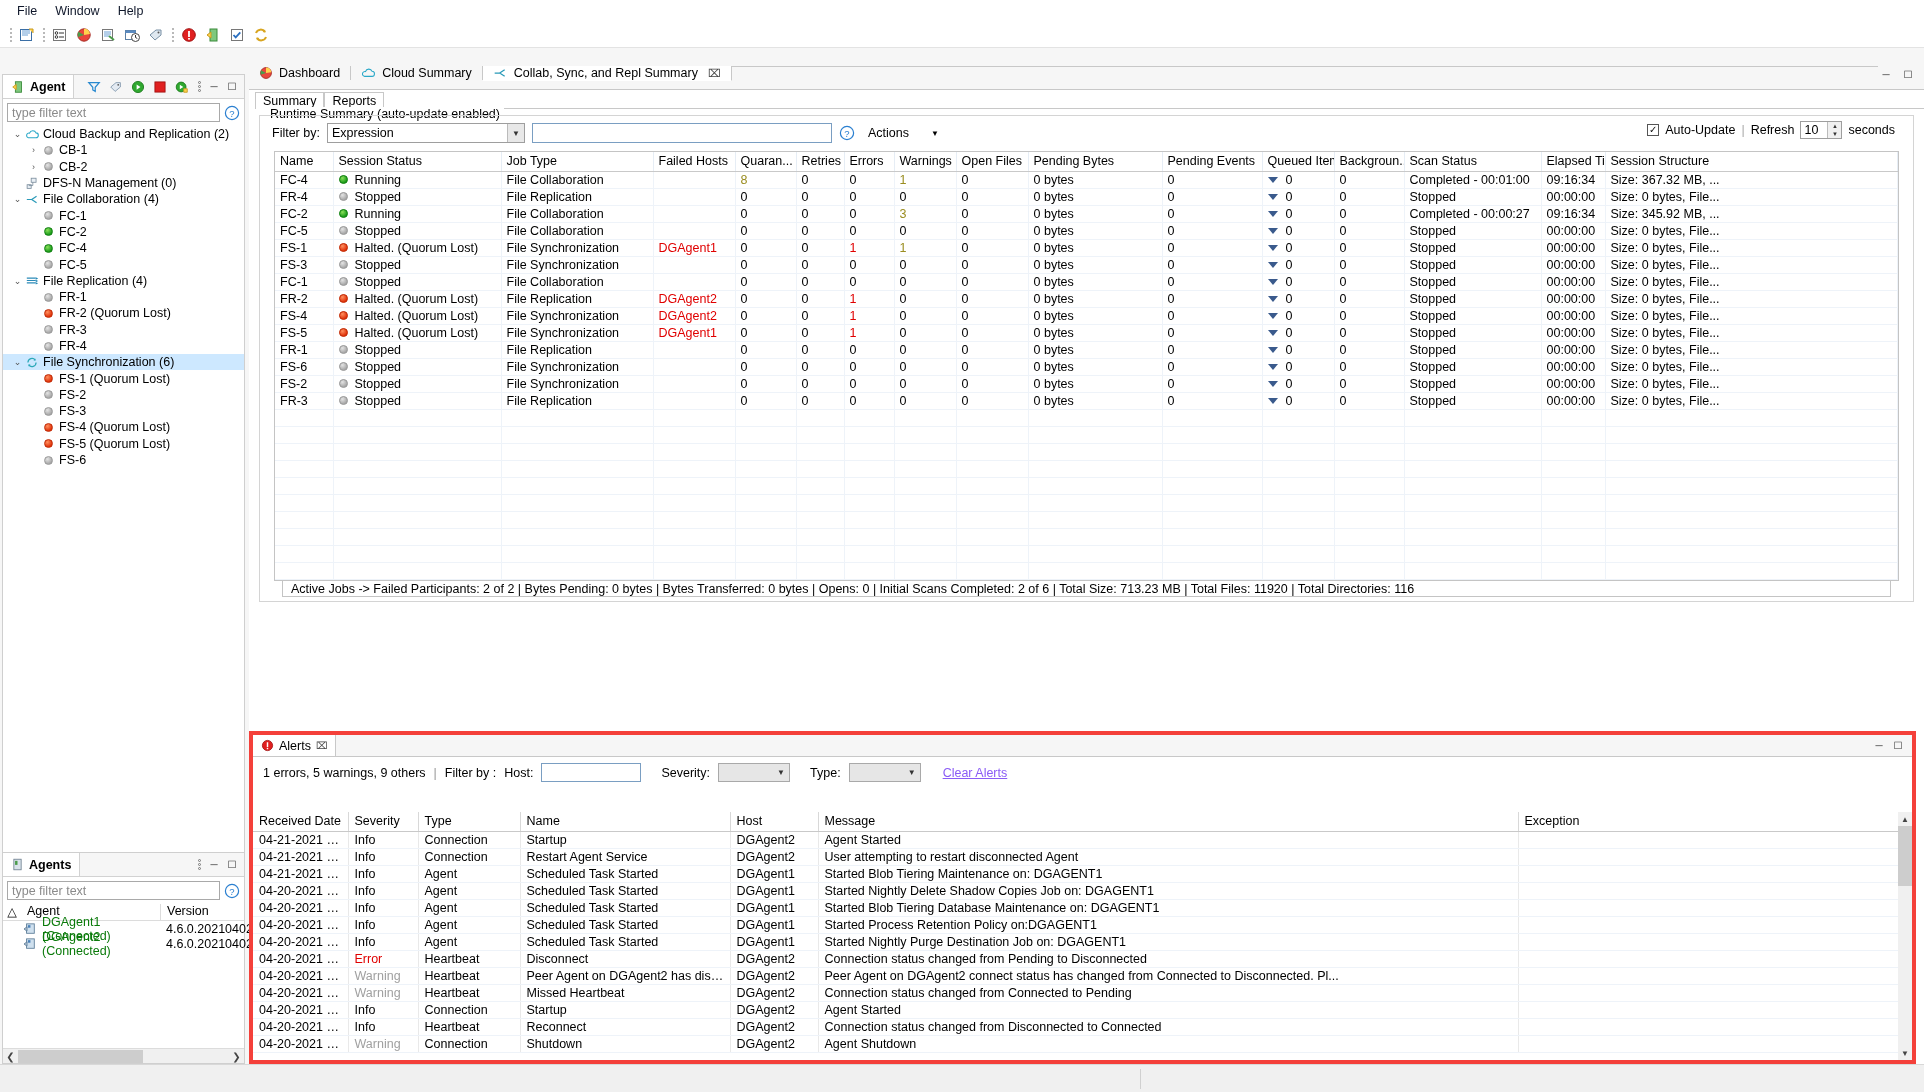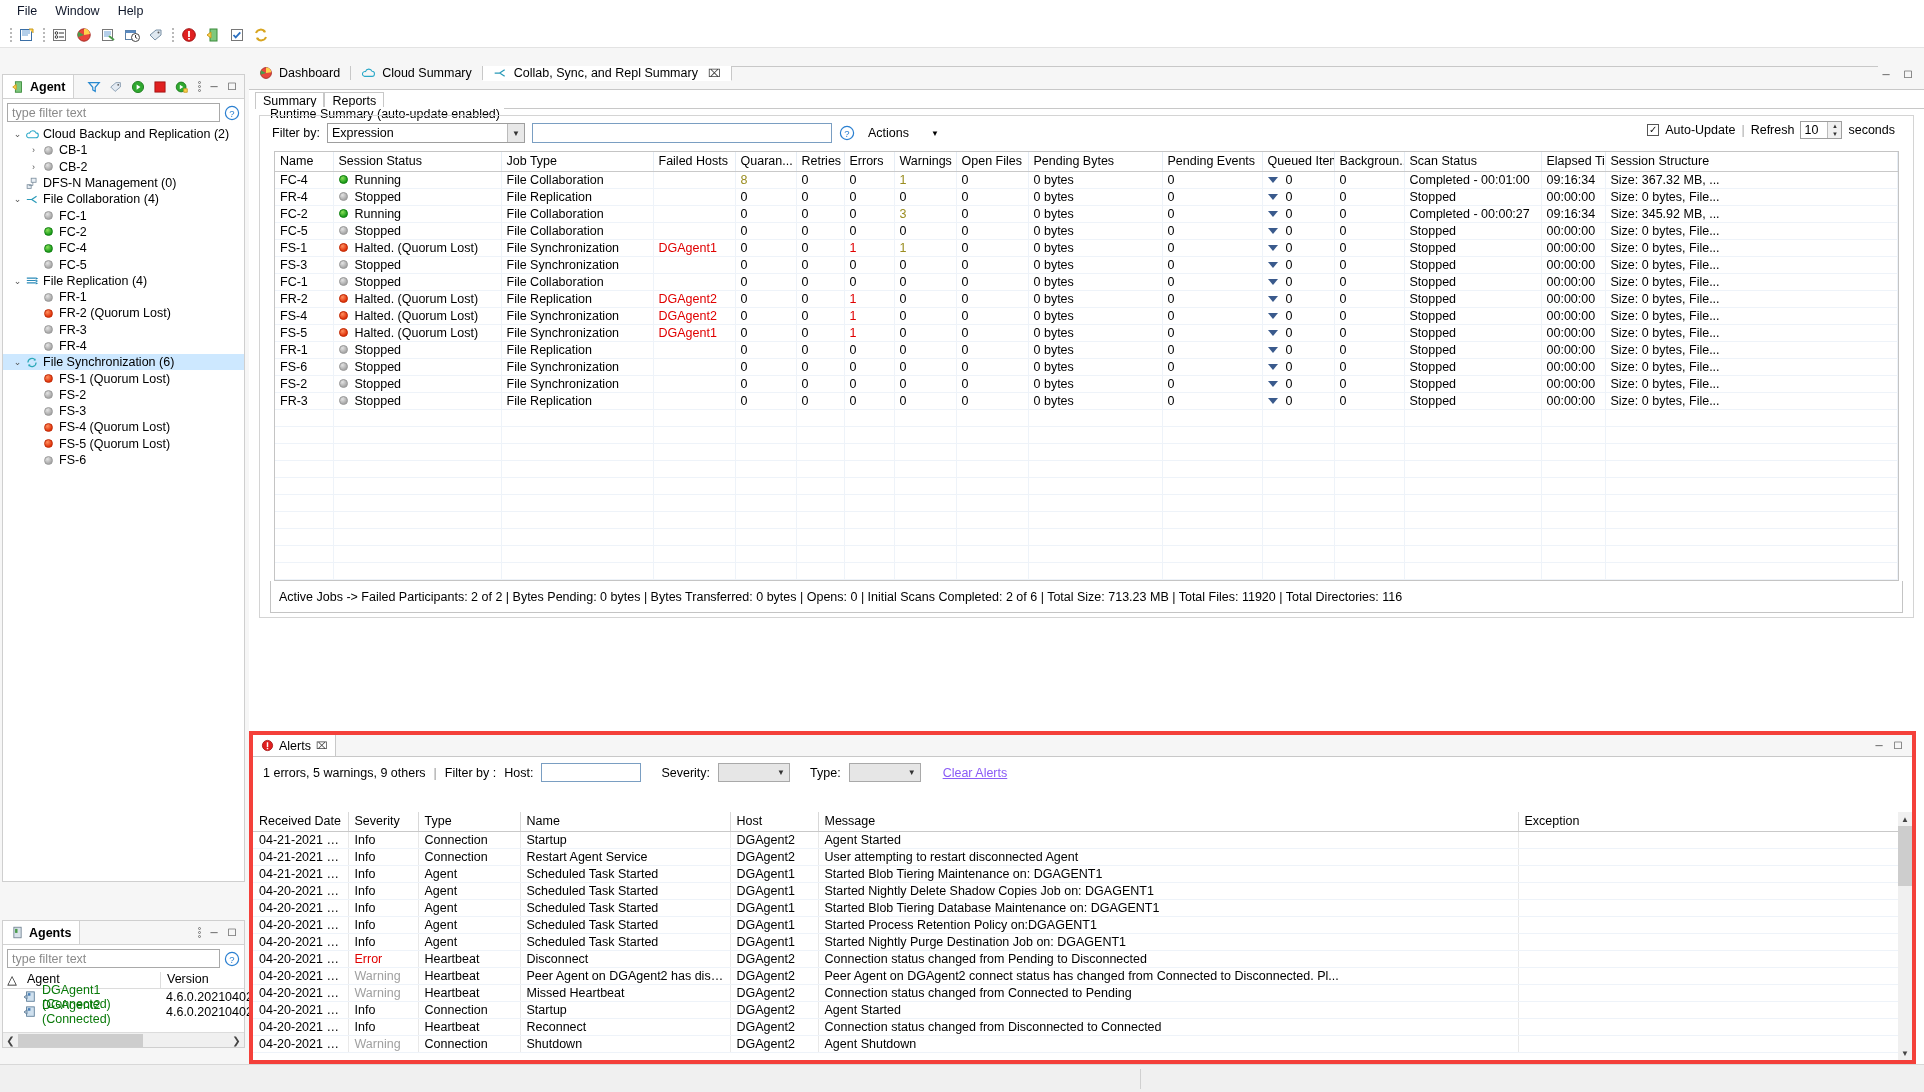--- a/index.html
+++ b/index.html
@@ -66,21 +66,21 @@
   .twist { width:13px; text-align:center; color:#555; font-size:9px; flex:0 0 13px; }
   .tico { width:16px; flex:0 0 16px; display:flex;align-items:center;justify-content:center; }
   .tlabel { padding-left:3px; }
 
   .dot { width:9px;height:9px;border-radius:50%; display:inline-block; }
   .dot.gray { background: radial-gradient(circle at 35% 30%, #e4e4e4, #a8a8a8 70%); border:1px solid #9a9a9a;}
   .dot.green { background: radial-gradient(circle at 35% 30%, #8ae05a, #1a9b1a 70%); border:1px solid #128012;}
   .dot.red { background: radial-gradient(circle at 35% 30%, #ff9060, #e0330a 70%); border:1px solid #c02c08;}
 
   
-  .agents-pane { position:absolute; left:0; right:0; bottom:16px; height:128px; }
+  .agents-pane { position:absolute; left:0; right:0; bottom:0; height:212px; }
   .agents-table-head { display:flex; height:17px; border-bottom:1px solid #dcdcdc;
                        font-size:12.5px; background:#fff; }
   .agents-table-head div { padding-left:6px; }
   .ag-row { display:flex; height:15.5px; align-items:center; font-size:12.5px; }
   .ag-name { color:#0a7a0a; }
   .ag-ver { color:#000; }
 
   .hscroll { height:15px; background:#f0f0f0; display:flex; align-items:center; border-top:1px solid #dcdcdc;}
   .hscroll .arr { width:15px; text-align:center; font-size:10px; color:#444; }
   .hscroll .track { flex:1; height:13px; background:#f0f0f0; position:relative;}
@@ -138,21 +138,21 @@
   table.grid td { padding:1px 5px; height:15.4px; border-right:1px solid #eef3f9;
                   border-bottom:1px solid #eef3f9; white-space:nowrap; overflow:hidden;
                   vertical-align:middle; }
   .c-red { color:#e00000; }
   .c-olive { color:#9a8d20; }
   .st-cell { display:flex; align-items:center; gap:7px; }
   .qtri { display:inline-block; width:0;height:0;border-left:5px solid transparent;
           border-right:5px solid transparent; border-top:6px solid #3a5a8c; margin-right:8px;
           vertical-align:middle;}
 
-  .statusline { margin: 0 6px; border:1px solid #c4c4c4; border-top:none; height:32px;
+  .statusline { margin: 0 18px; border:1px solid #c4c4c4; border-top:none; height:16px;
                 display:flex; align-items:center; padding-left:8px; font-size:12.5px; background:#fff;text-align:center; }
 
   
   .alerts-outer { position:absolute; left:249px; right:8px; top:731px; bottom:28px;
                   border:4px solid #f4403a; background:#fff; }
   .alerts-tabrow { height:22px; background:#f6f6f6; display:flex; align-items:stretch;
                    border-bottom:1px solid #c8c8c8; }
   .alerts-tab { display:flex; align-items:center; gap:5px; padding:0 8px; background:#fff;
                 border-right:1px solid #c8c8c8; font-size:12.5px; }
   .alerts-filterrow { display:flex; align-items:center; gap:8px; padding:6px 8px 5px 10px; font-size:12.5px;}

